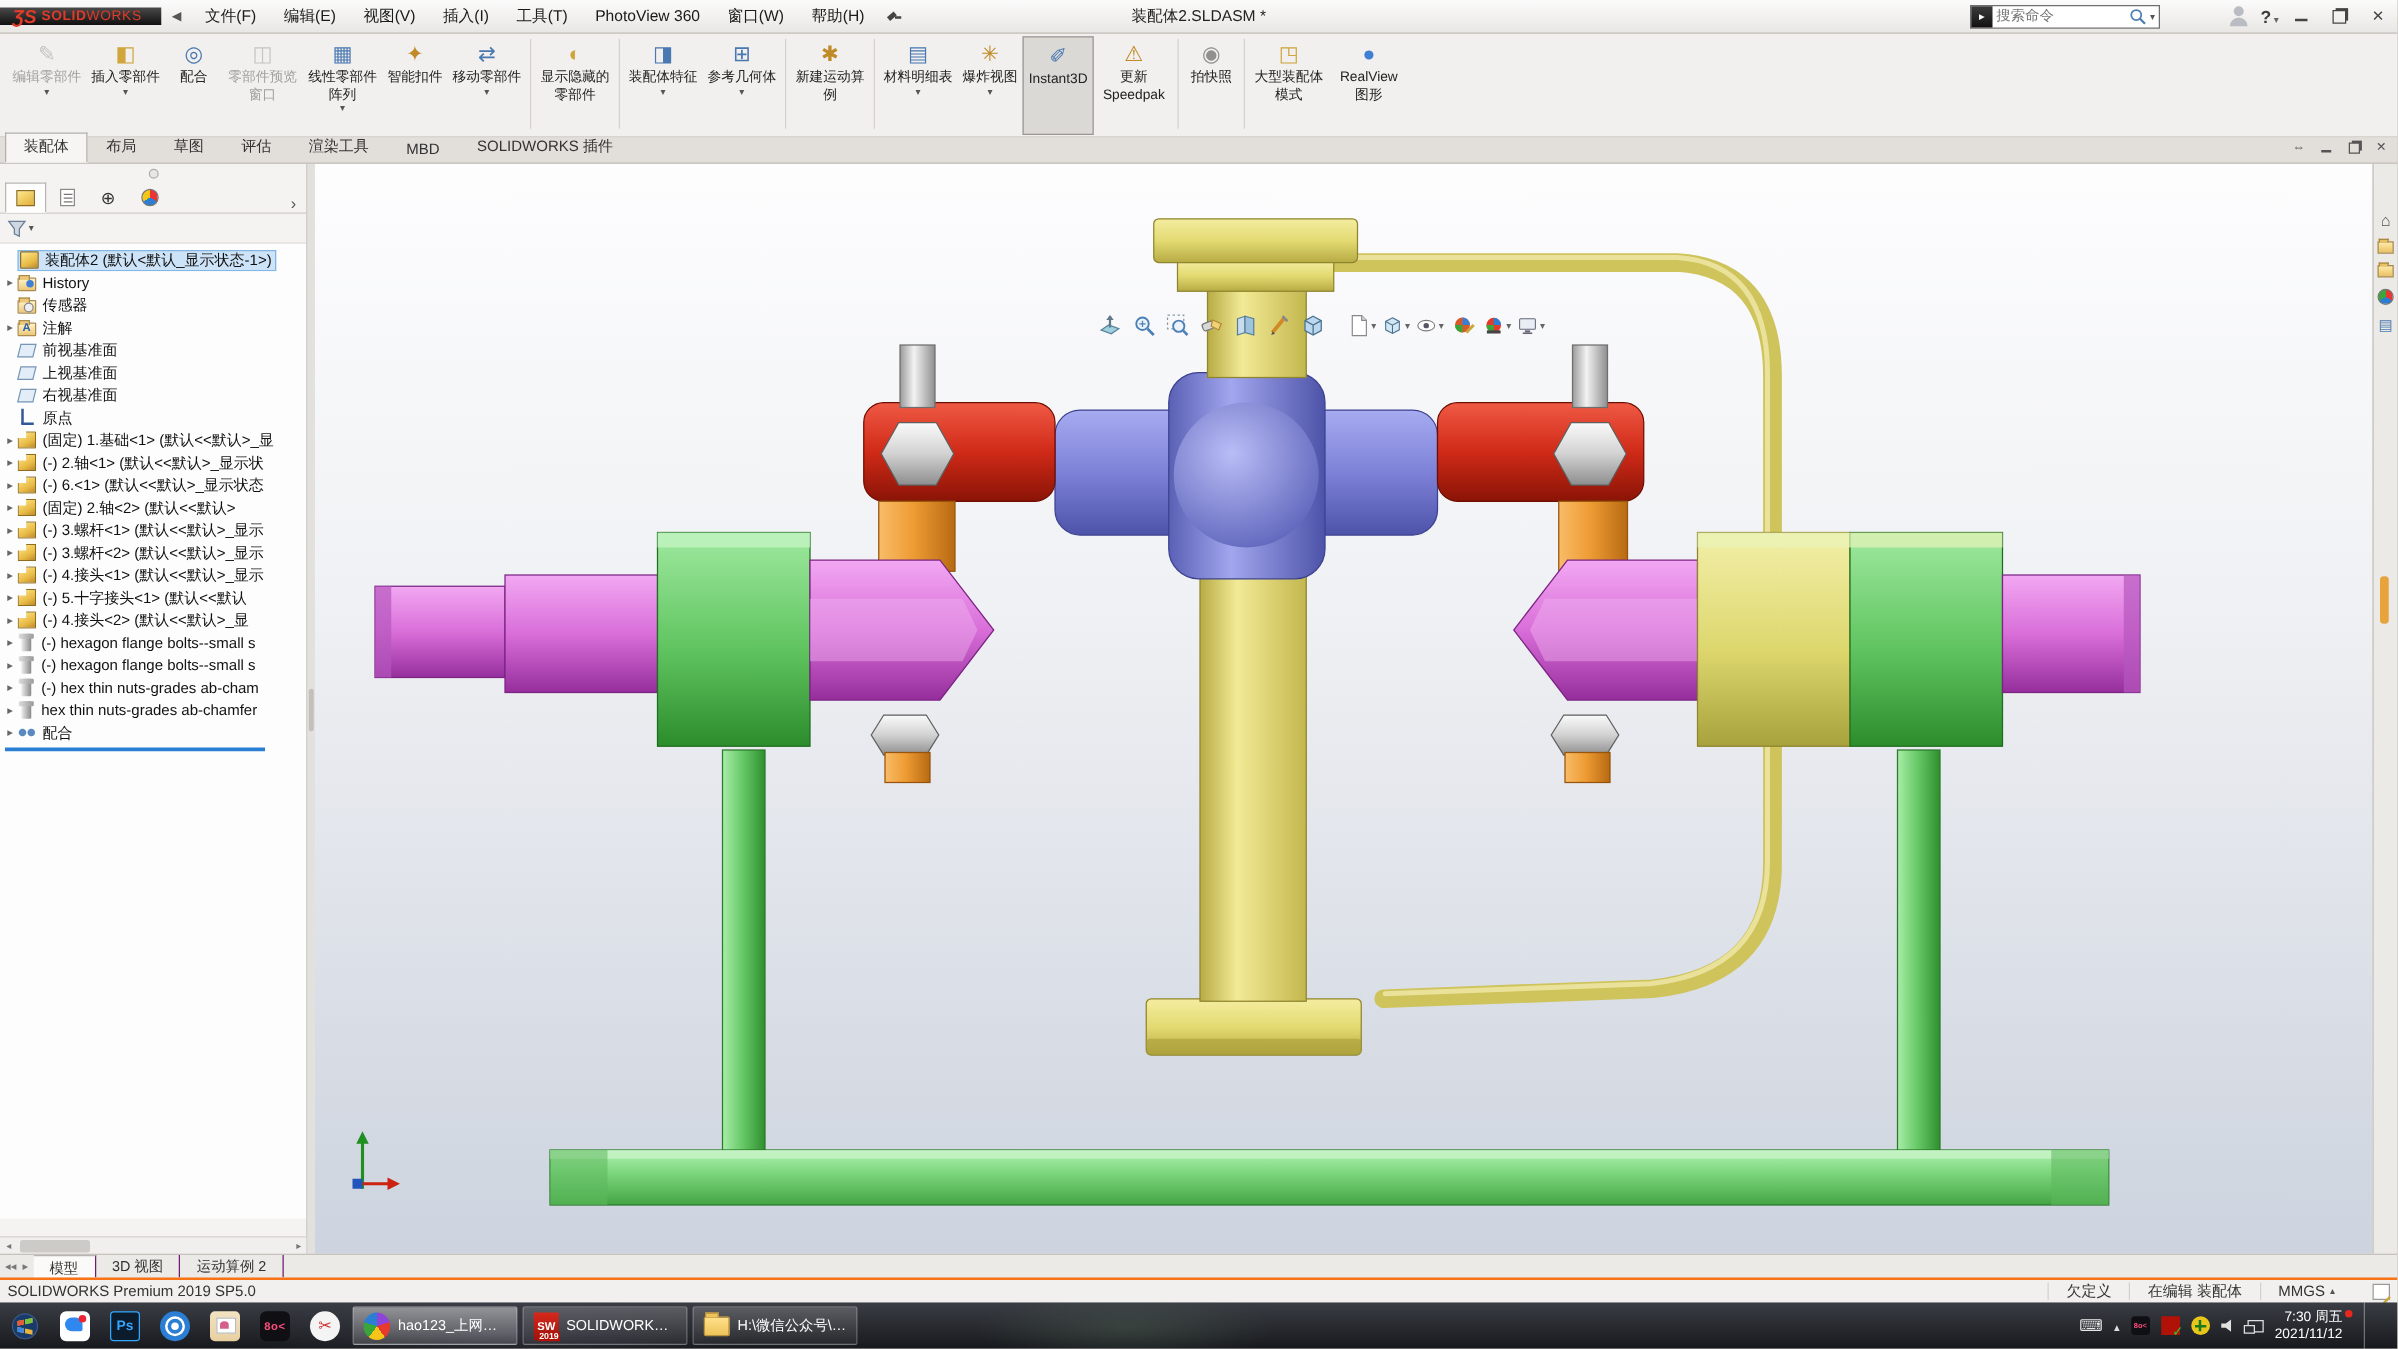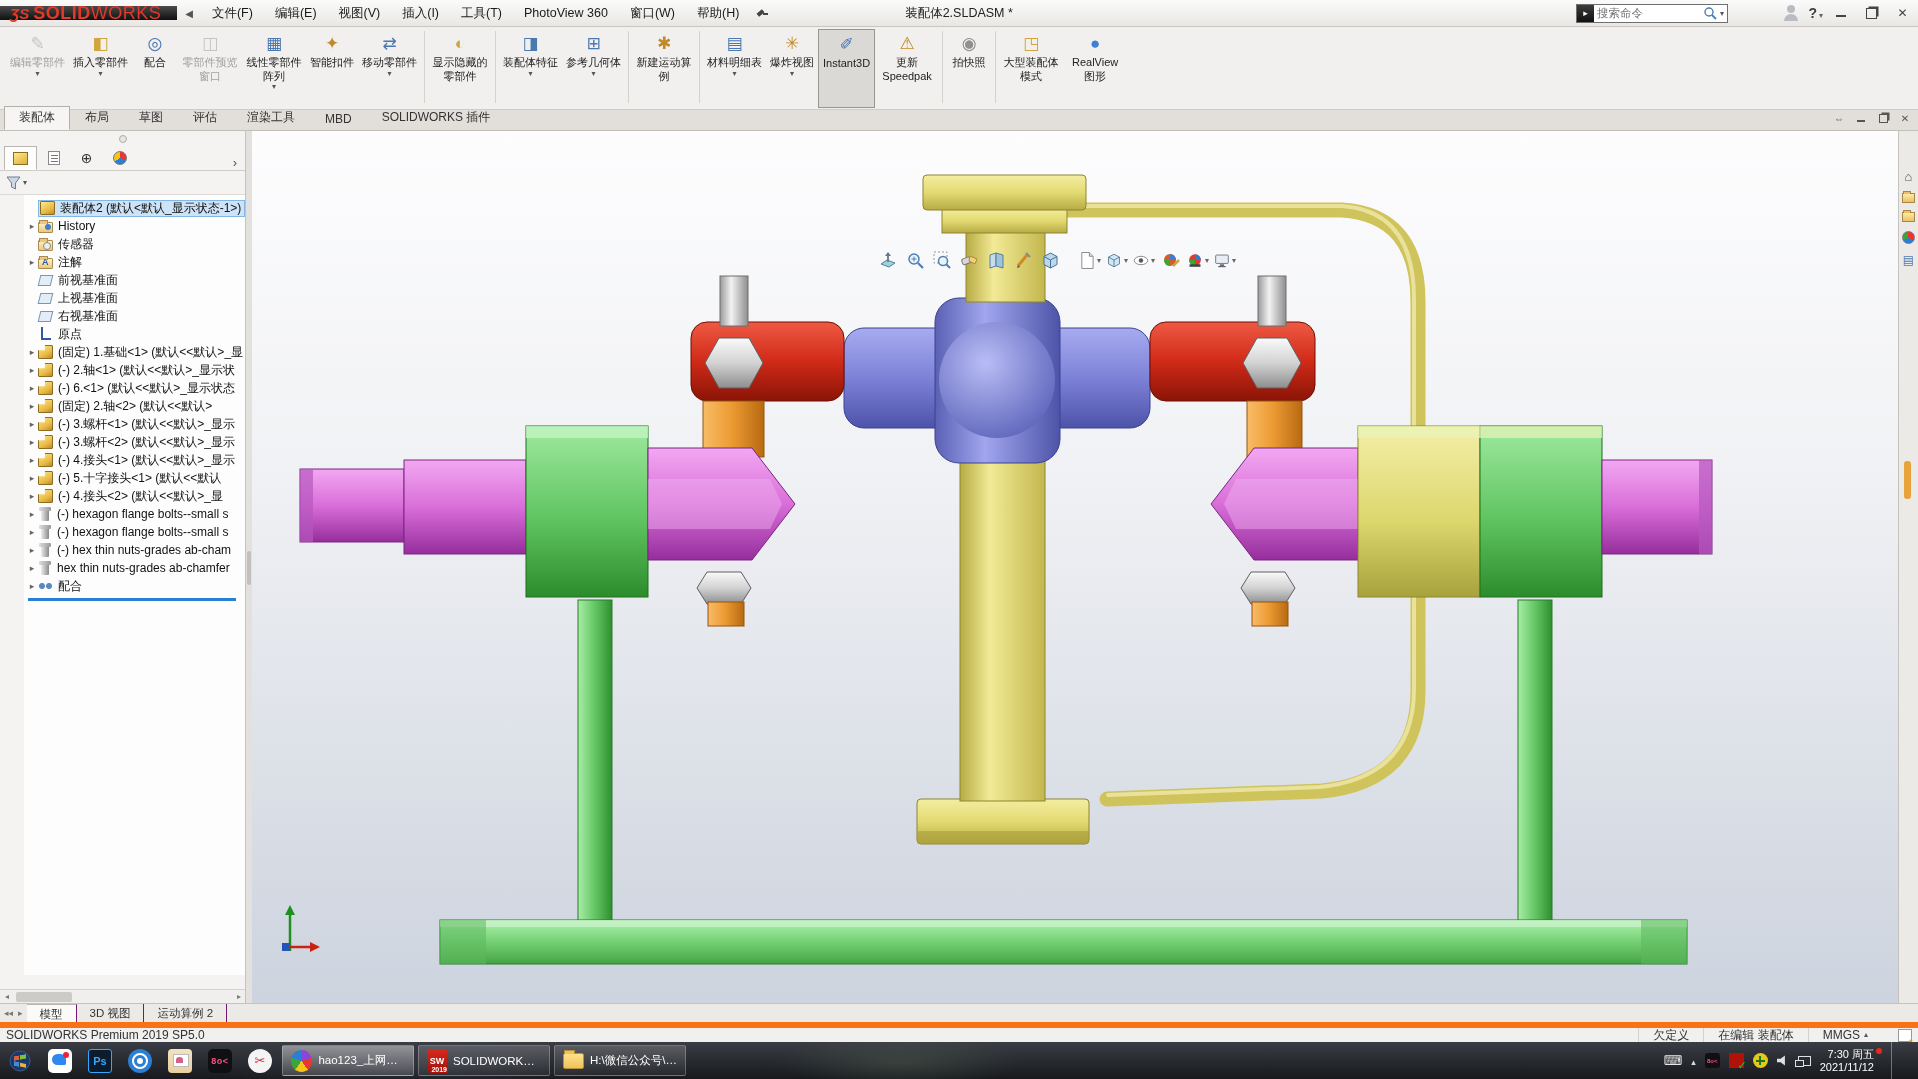--- a/index.html
+++ b/index.html
@@ -7,21 +7,21 @@
     font-family:"Liberation Sans","DejaVu Sans",sans-serif; font-size:12px; color:#1a1a1a;
     background:#d4d0cb; position:relative; }
 
   
   .titlebar { position:absolute; top:0; left:0; right:0; height:27px;
     background:linear-gradient(#fbfbfb,#e9e7e4); border-bottom:1px solid #c9c6c2;
     display:flex; align-items:center; z-index:30; }
   .logo { height:14px; display:flex; align-items:center; padding:0 16px 0 10px;
     background:linear-gradient(#4a4a4a,#101010); }
   .logo .mark { color:#e03a2a; font-weight:bold; font-style:italic; font-size:15px; margin-right:4px; }
-  .logo .word { color:#e03a2a; font-size:18px; letter-spacing:.5px; }
+  .logo .word { color:#e03a2a; font-size:11px; letter-spacing:.5px; }
   .logo .word b { font-weight:bold; }
   .menu-collapse { color:#555; font-size:10px; padding:0 8px; }
   .menu-collapse::before { content:"◀"; }
   .menubar { display:flex; align-items:center; }
   .menu-item { padding:0 11px; height:27px; line-height:27px; font-size:12.5px; cursor:default; }
   .pin-icon { width:16px; height:16px; position:relative; margin-left:4px; }
   .pin-icon::before { content:""; position:absolute; left:3px; top:6px; width:7px; height:4px;
     background:#444; transform:rotate(-40deg); }
   .pin-icon::after { content:""; position:absolute; left:9px; top:8px; width:5px; height:1.5px; background:#444; }
   .win-title { position:absolute; left:50%; transform:translateX(-50%); font-size:12.5px; color:#222; }
@@ -87,21 +87,21 @@
     background:#e8e6e3; margin:4px auto 2px; }
   .fm-tabs { display:flex; align-items:flex-end; height:26px; padding-left:4px; border-bottom:1px solid #cfccc8; }
   .fmtab { width:33px; height:24px; display:flex; align-items:center; justify-content:center;
     border:1px solid transparent; }
   .fmtab.active { background:#fdfdfd; border-color:#b9b6b1; border-bottom-color:#fdfdfd; }
   .fm-expand { margin-left:auto; margin-right:8px; color:#555; font-size:13px; }
   .fm-expand::before { content:"›"; }
   .filter-row { height:24px; display:flex; align-items:center; padding:0 6px; border-bottom:1px solid #dddad6; }
   .filter-caret { font-size:8px; color:#555; margin-left:2px; }
   .filter-caret::before { content:"▾"; }
-  .tree { padding:4px 0 0 2px; background:#fdfdfd; height:calc(100% - 92px);margin-left:24px; }
+  .tree { padding:4px 0 0 2px; background:#fdfdfd; height:calc(100% - 92px); }
   .trow { display:flex; align-items:center; height:18px; white-space:nowrap; overflow:hidden; }
   .tw { width:12px; flex:none; font-size:9px; color:#666; text-align:center; }
   .tw.exp::before { content:"▸"; }
   .tl { font-size:12px; margin-left:5px; color:#111; }
   .trow.sel .tl-wrap { background:#cde3f7; border:1px solid #84b6e4; }
   .tl-wrap { display:flex; align-items:center; padding:0 3px 0 1px; height:17px; }
   .rollback { height:3px; background:#2a7fd4; width:208px; margin:3px 0 0 2px; }
   .hscroll { position:absolute; bottom:0; left:0; width:246px; height:14px; background:#f0efed;
     border-top:1px solid #d5d2ce; display:flex; align-items:center; }
   .hs-arrow { width:14px; height:13px; font-size:8px; color:#777; display:flex; align-items:center; justify-content:center; }
@@ -168,21 +168,21 @@
   
   .doctabs { position:absolute; top:1003px; left:0; right:0; height:19px; background:#eceae7;
     border-top:1px solid #c6c3bf; display:flex; align-items:stretch; z-index:25; }
   .dt-nav { display:flex; align-items:center; padding:0 4px; gap:5px; color:#777; font-size:9px; }
   .dt-prev::before { content:"◂◂"; } .dt-next::before { content:"▸"; }
   .dtab { padding:2px 13px 0; font-size:11.5px; color:#333; border-right:1px solid #701a75; }
   .dtab.active { background:#fbfaf9; border-top:1px solid #b9b6b1; }
 
   
   .statusbar { position:absolute; top:1022px; left:0; right:0; height:20px; background:#f1f0ee;
-    border-top:6px solid #f97316; display:flex; align-items:center; z-index:25; font-size:12px; }
+    border-top:2px solid #f97316; display:flex; align-items:center; z-index:25; font-size:12px; }
   .sb-left { padding-left:6px; color:#333; }
   .sb-right { position:absolute; right:6px; display:flex; align-items:center; height:100%; }
   .sb-cell { padding:0 14px; border-left:1px solid #d4d1cd; height:14px; line-height:14px; color:#333; }
   .sb-units { display:flex; align-items:center; gap:4px; }
   .sb-caret { font-size:8px; color:#555; }
   .sb-caret::before { content:"▴"; }
   .sb-note { width:14px; height:13px; background:#fff; border:1px solid #999; position:relative; margin-left:16px; }
   .sb-note::after { content:""; position:absolute; right:-2px; bottom:-2px; width:7px; height:2px;
     background:#caa63c; transform:rotate(-45deg); }
 

